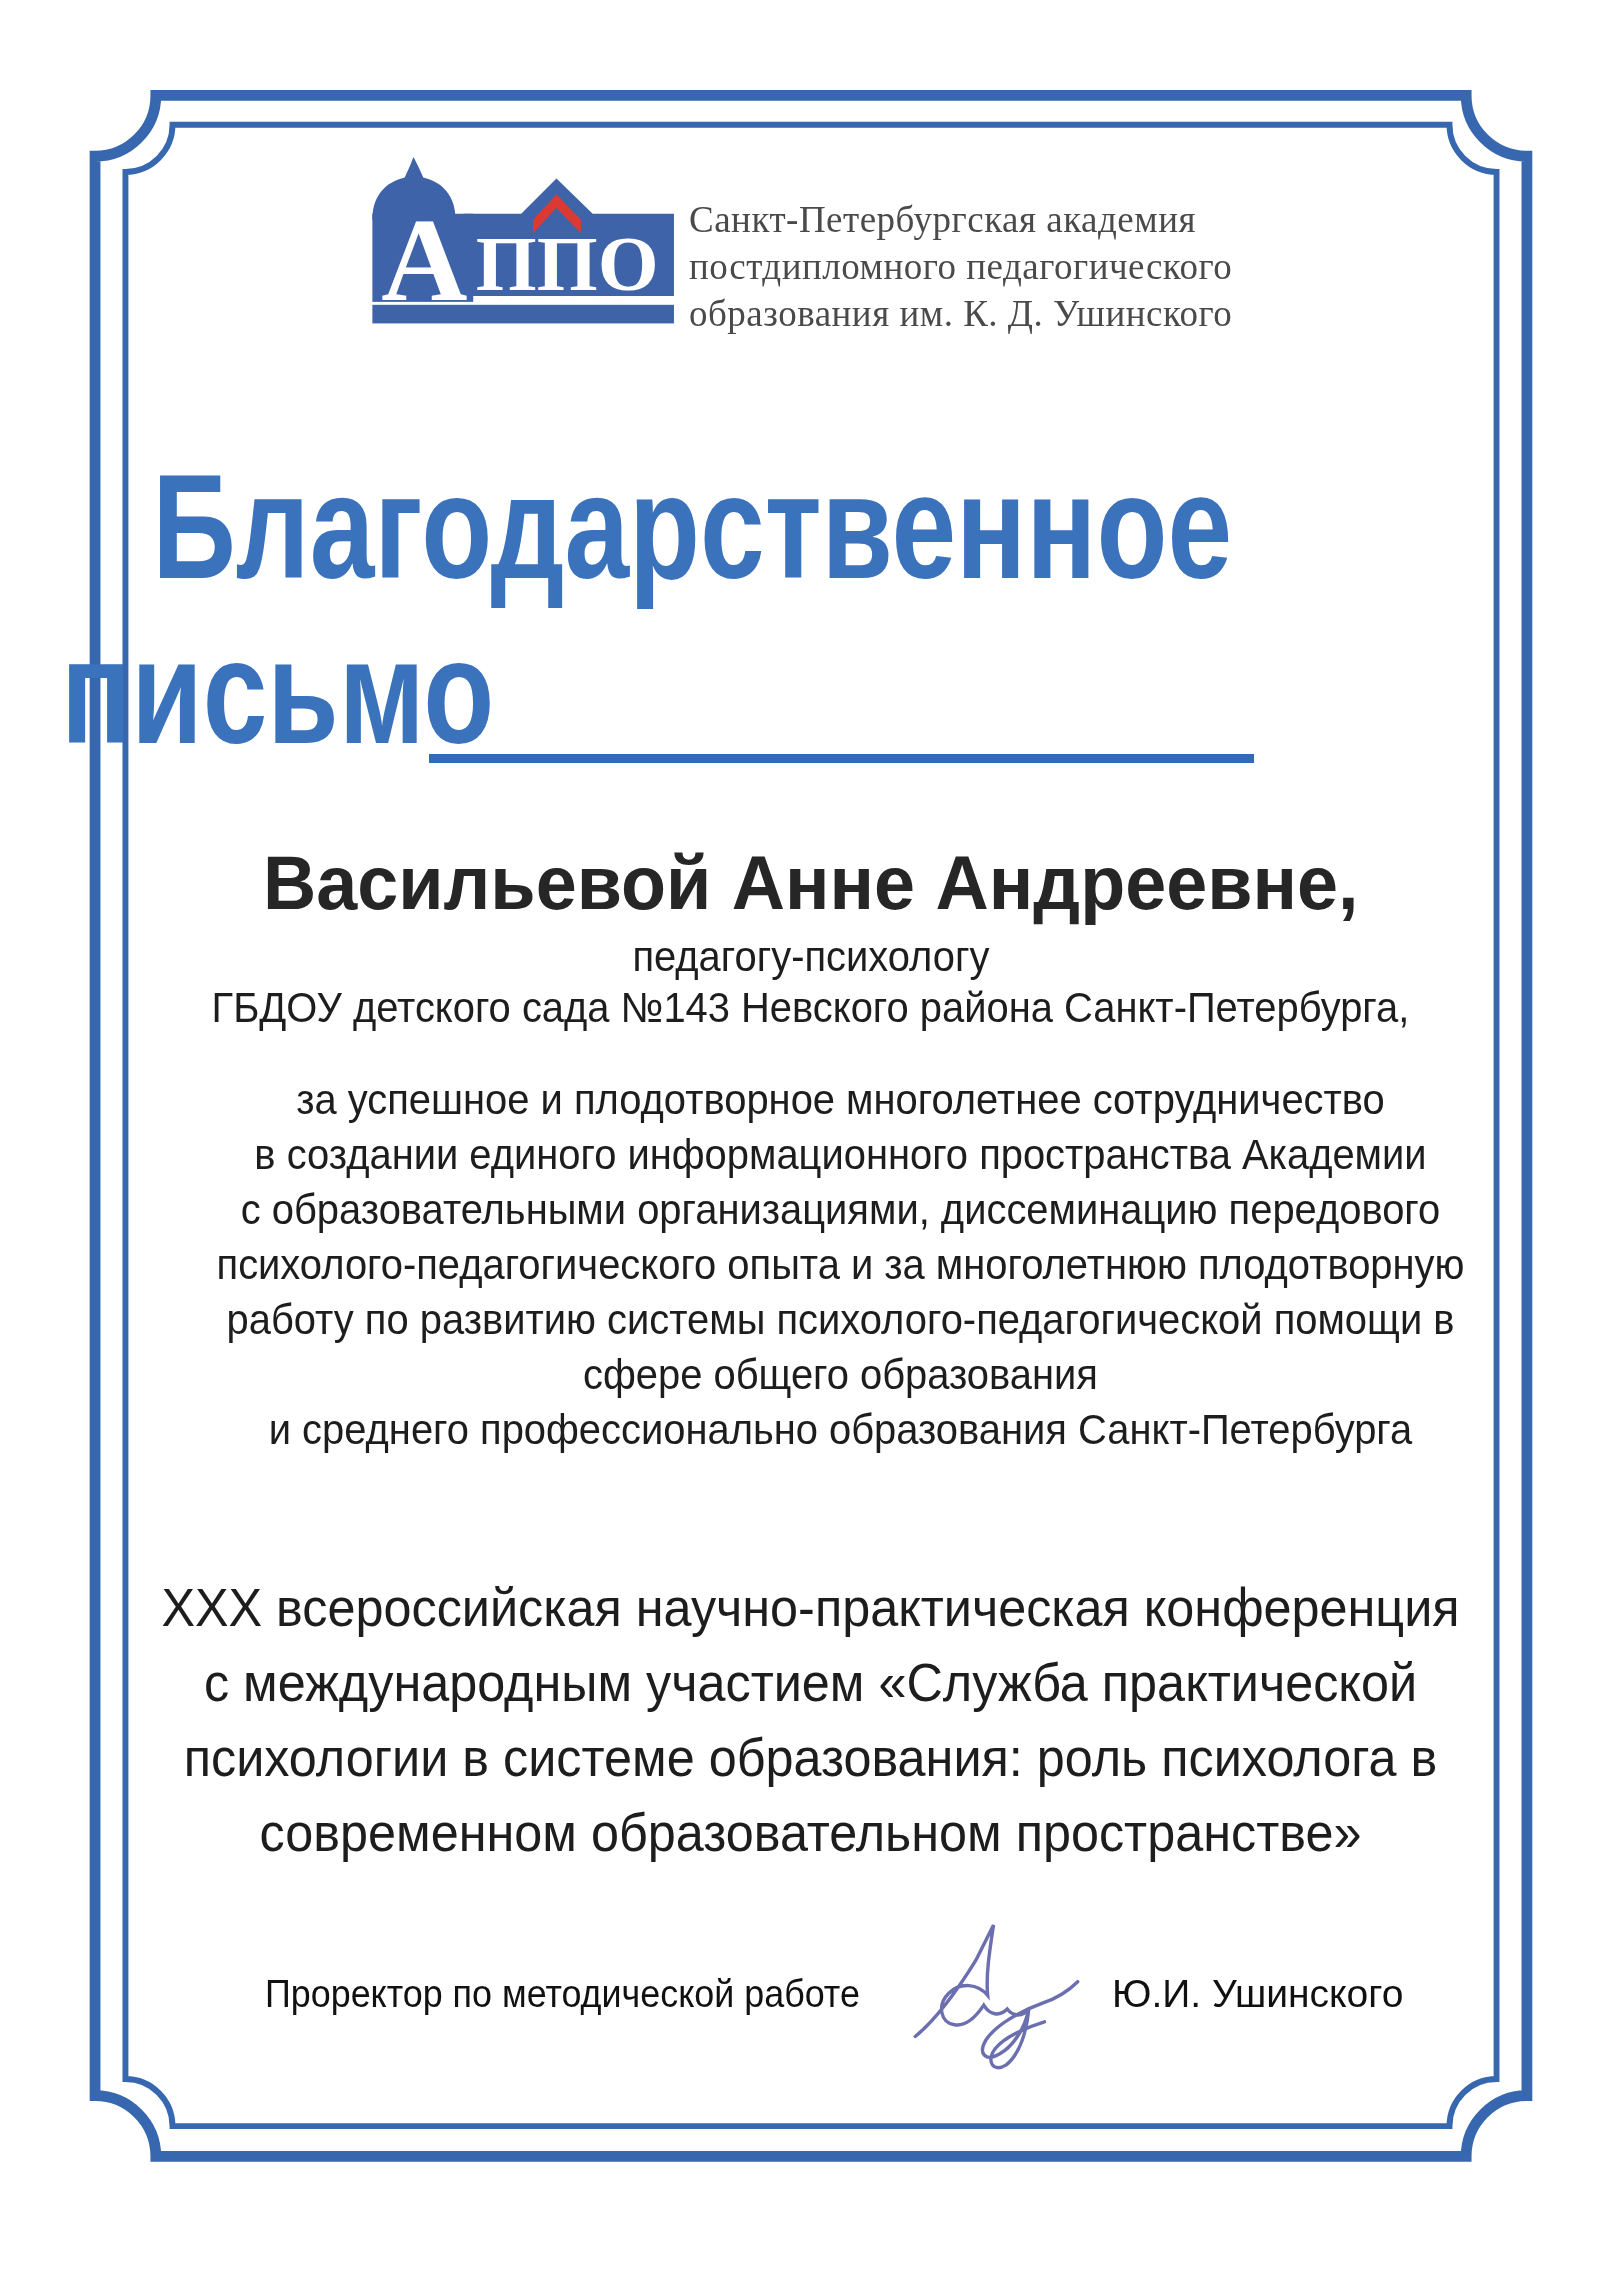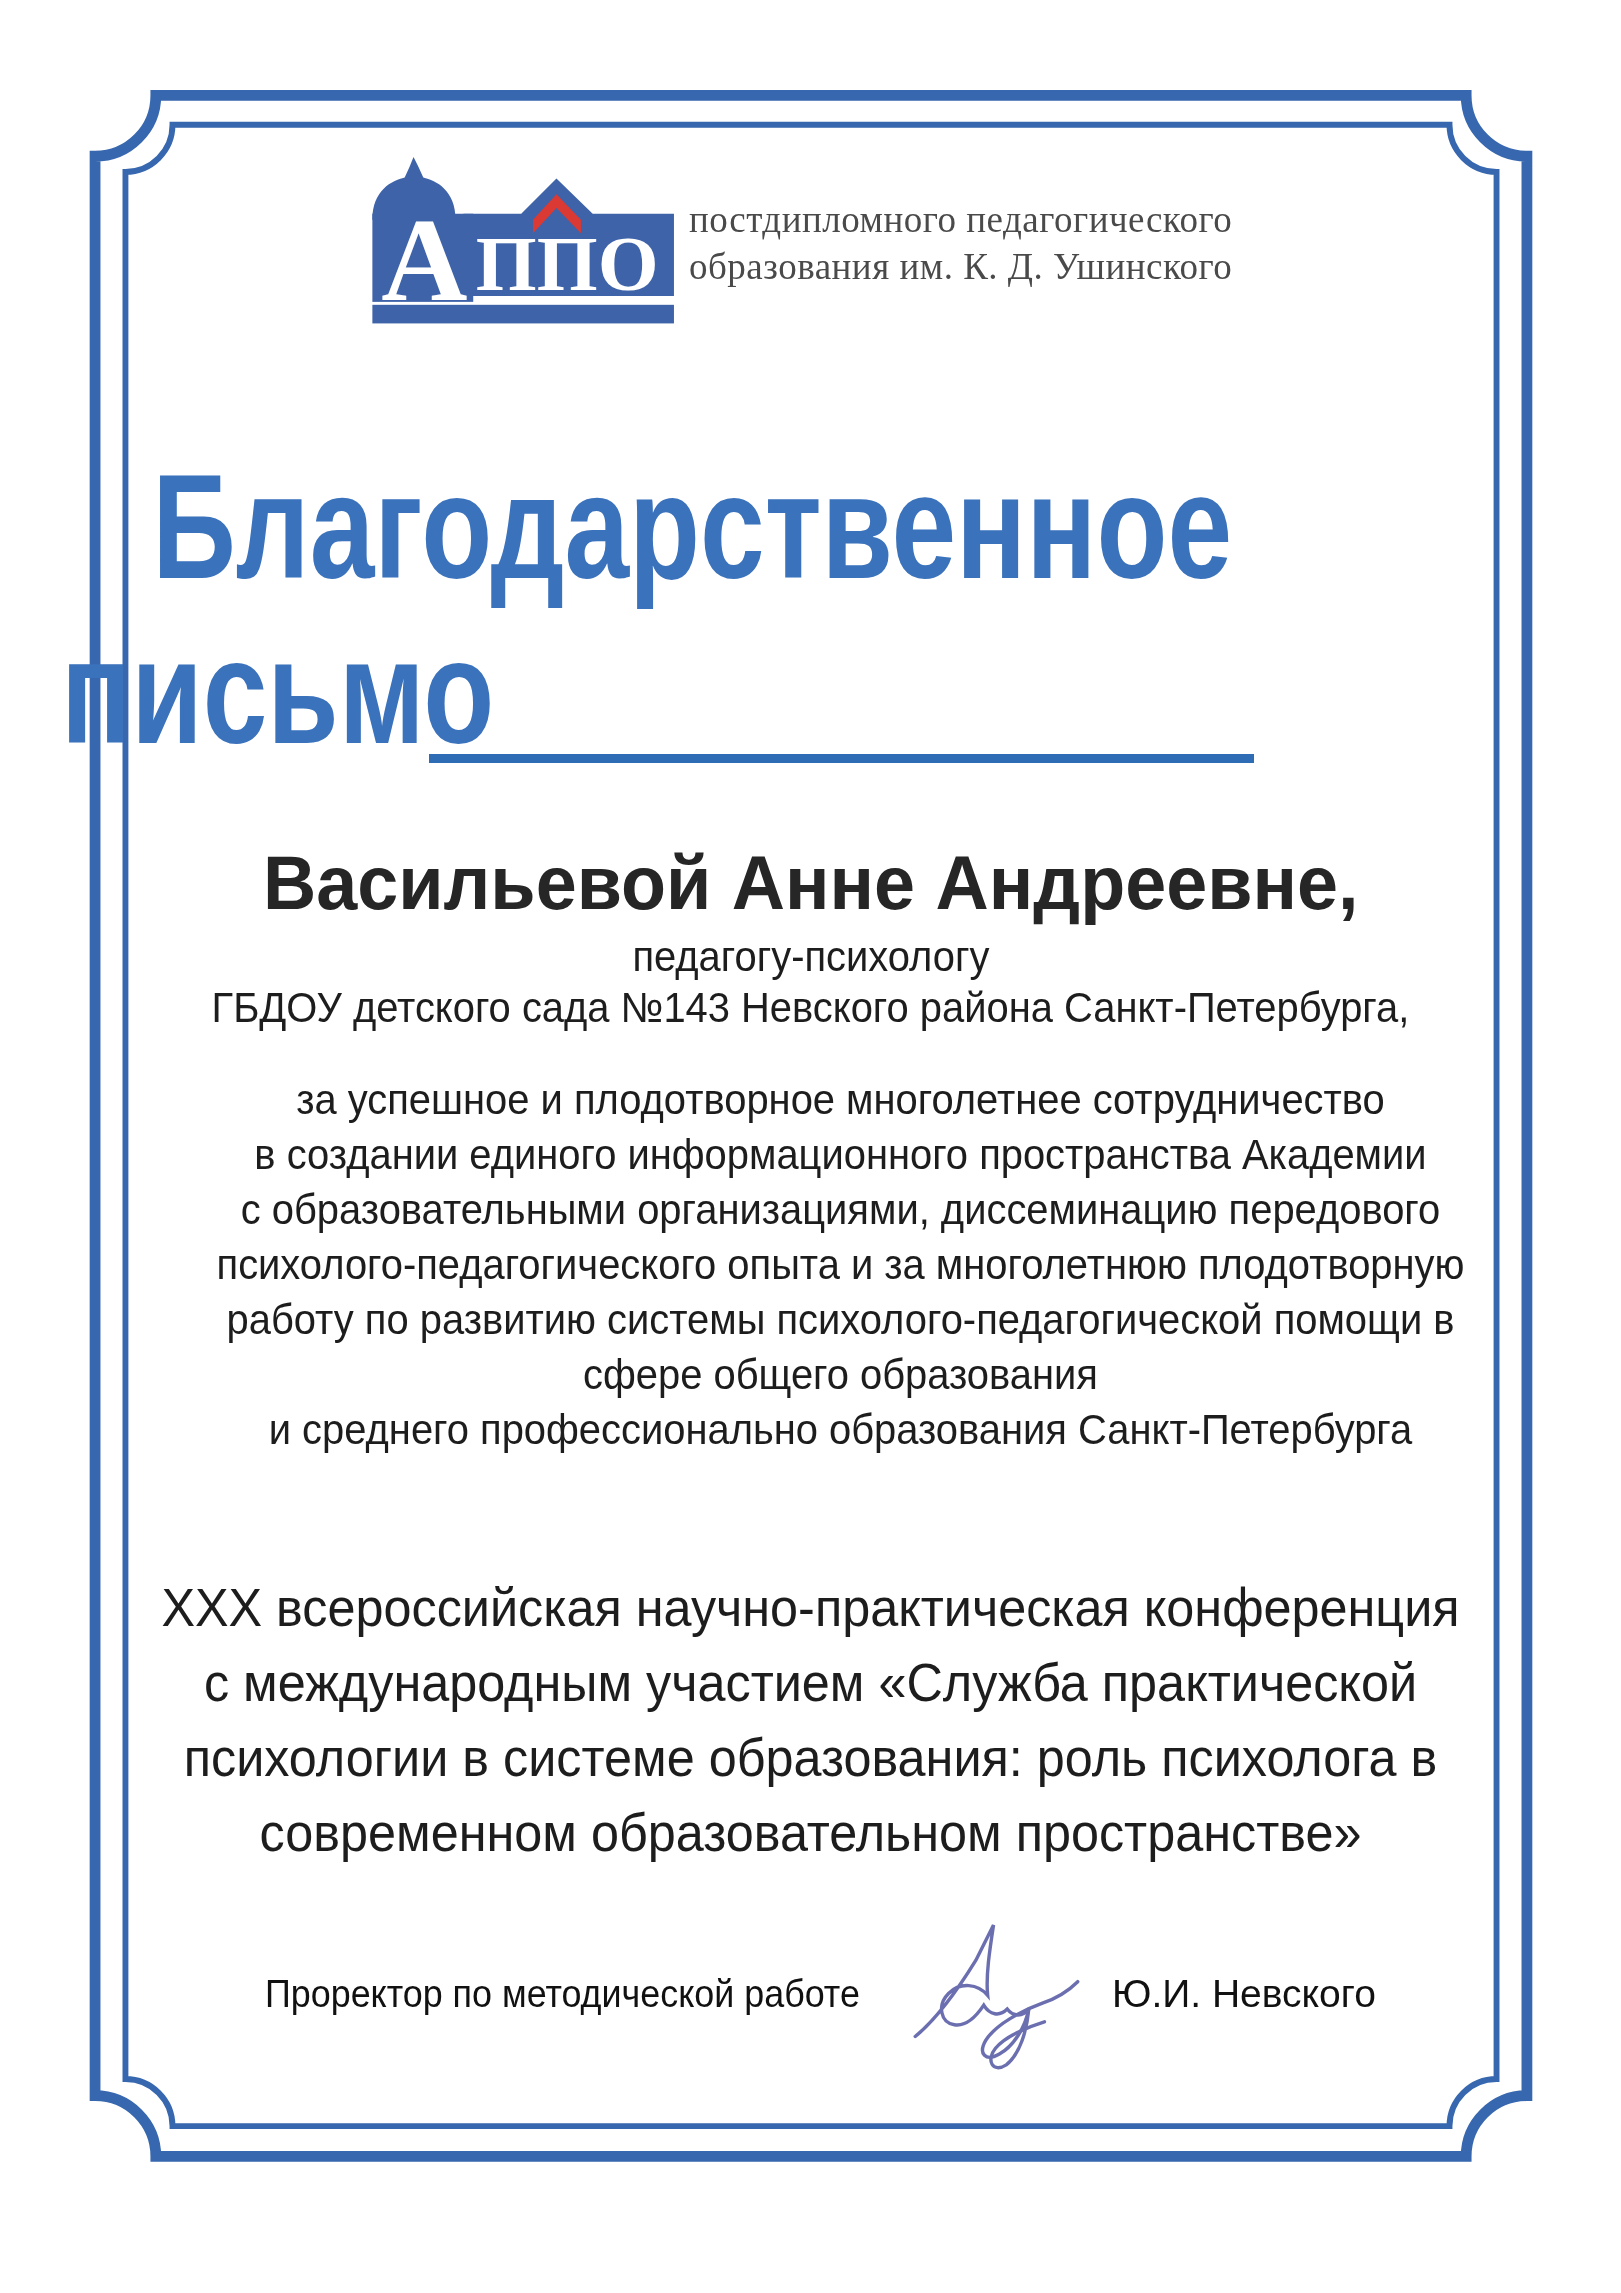--- a/index.html
+++ b/index.html
@@ -101,20 +101,21 @@
 
     <path class="logo-red" d="M292 66 L316 40 L341 66 L341 80 L316 54 L292 80 Z"></path>
 
     <rect class="logo-blue" x="128" y="153" width="308" height="19"></rect>
 
     <text class="logo-letter" x="181" y="148" font-size="122" text-anchor="middle">А</text>
     <text class="logo-letter" x="327" y="138" font-size="80" text-anchor="middle">ППО</text>
   </svg>
 
   <div class="org-name">
+    <div>Санкт-Петербургская академия</div>
     <div>постдипломного педагогического</div>
     <div>образования им. К. Д. Ушинского</div>
   </div>
 
   <div class="title">
     <div><span class="xs">Благодарственное</span></div>
     <div><span class="xs">письмо</span></div>
   </div>
 
   <div class="divider"></div>
@@ -146,17 +147,17 @@
     <div>современном образовательном пространстве»</div>
   </div>
 
   <div class="sig-position">
     <span class="xs">Проректор по методической работе</span>
   </div>
   <svg class="sig-svg" viewBox="0 0 235 165" aria-hidden="true">
     <path d="M 36 130 C 58 112 82 78 98 52 L 116 16 C 112 42 108 68 110 88 C 100 76 82 74 70 86 C 58 98 62 116 76 118 C 88 120 98 110 106 98 C 112 108 122 110 130 102 C 136 110 146 110 152 102 C 148 122 136 140 122 148 C 108 156 100 148 108 134 C 118 118 144 104 166 96 C 180 91 192 84 202 74"></path>
     <path d="M 152 102 C 150 124 143 148 129 159 C 115 168 108 154 118 142 C 127 131 148 121 168 115"></path>
   </svg>
-  <div class="sig-name">Ю.И. Невского</div>
+  <div class="sig-name">Ю.И. Ушинского</div>
 
 
 </div>
 
 
 </body></html>

